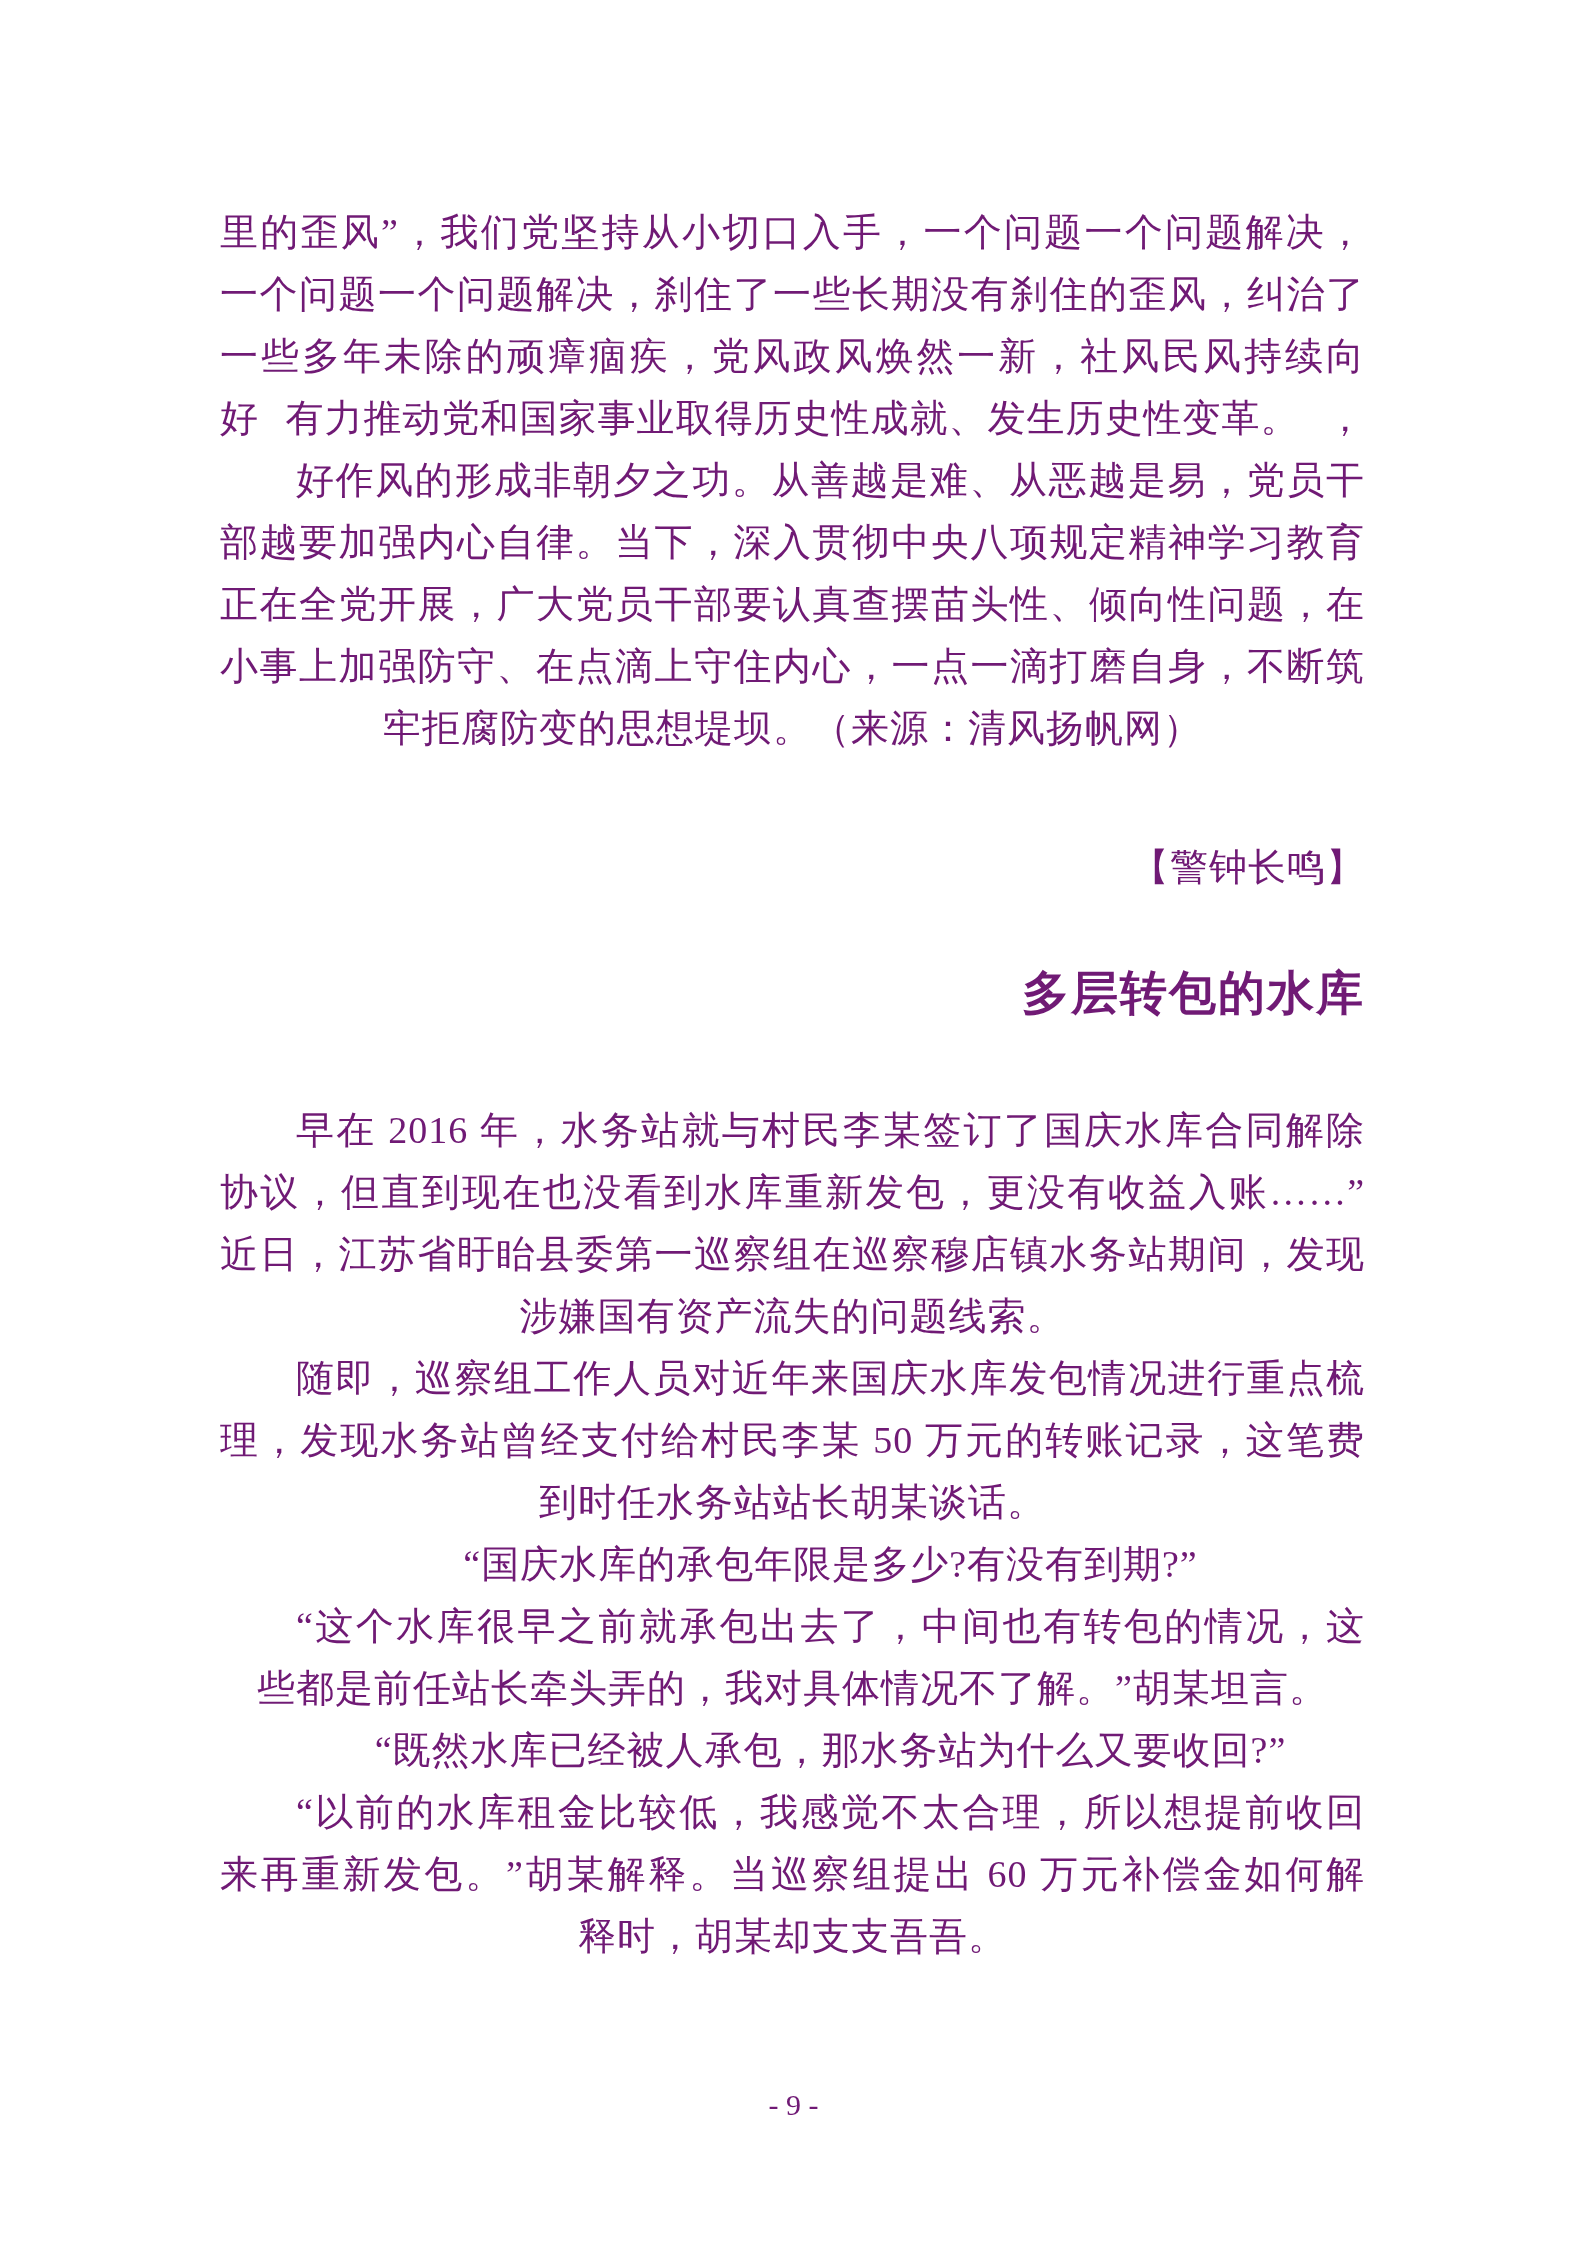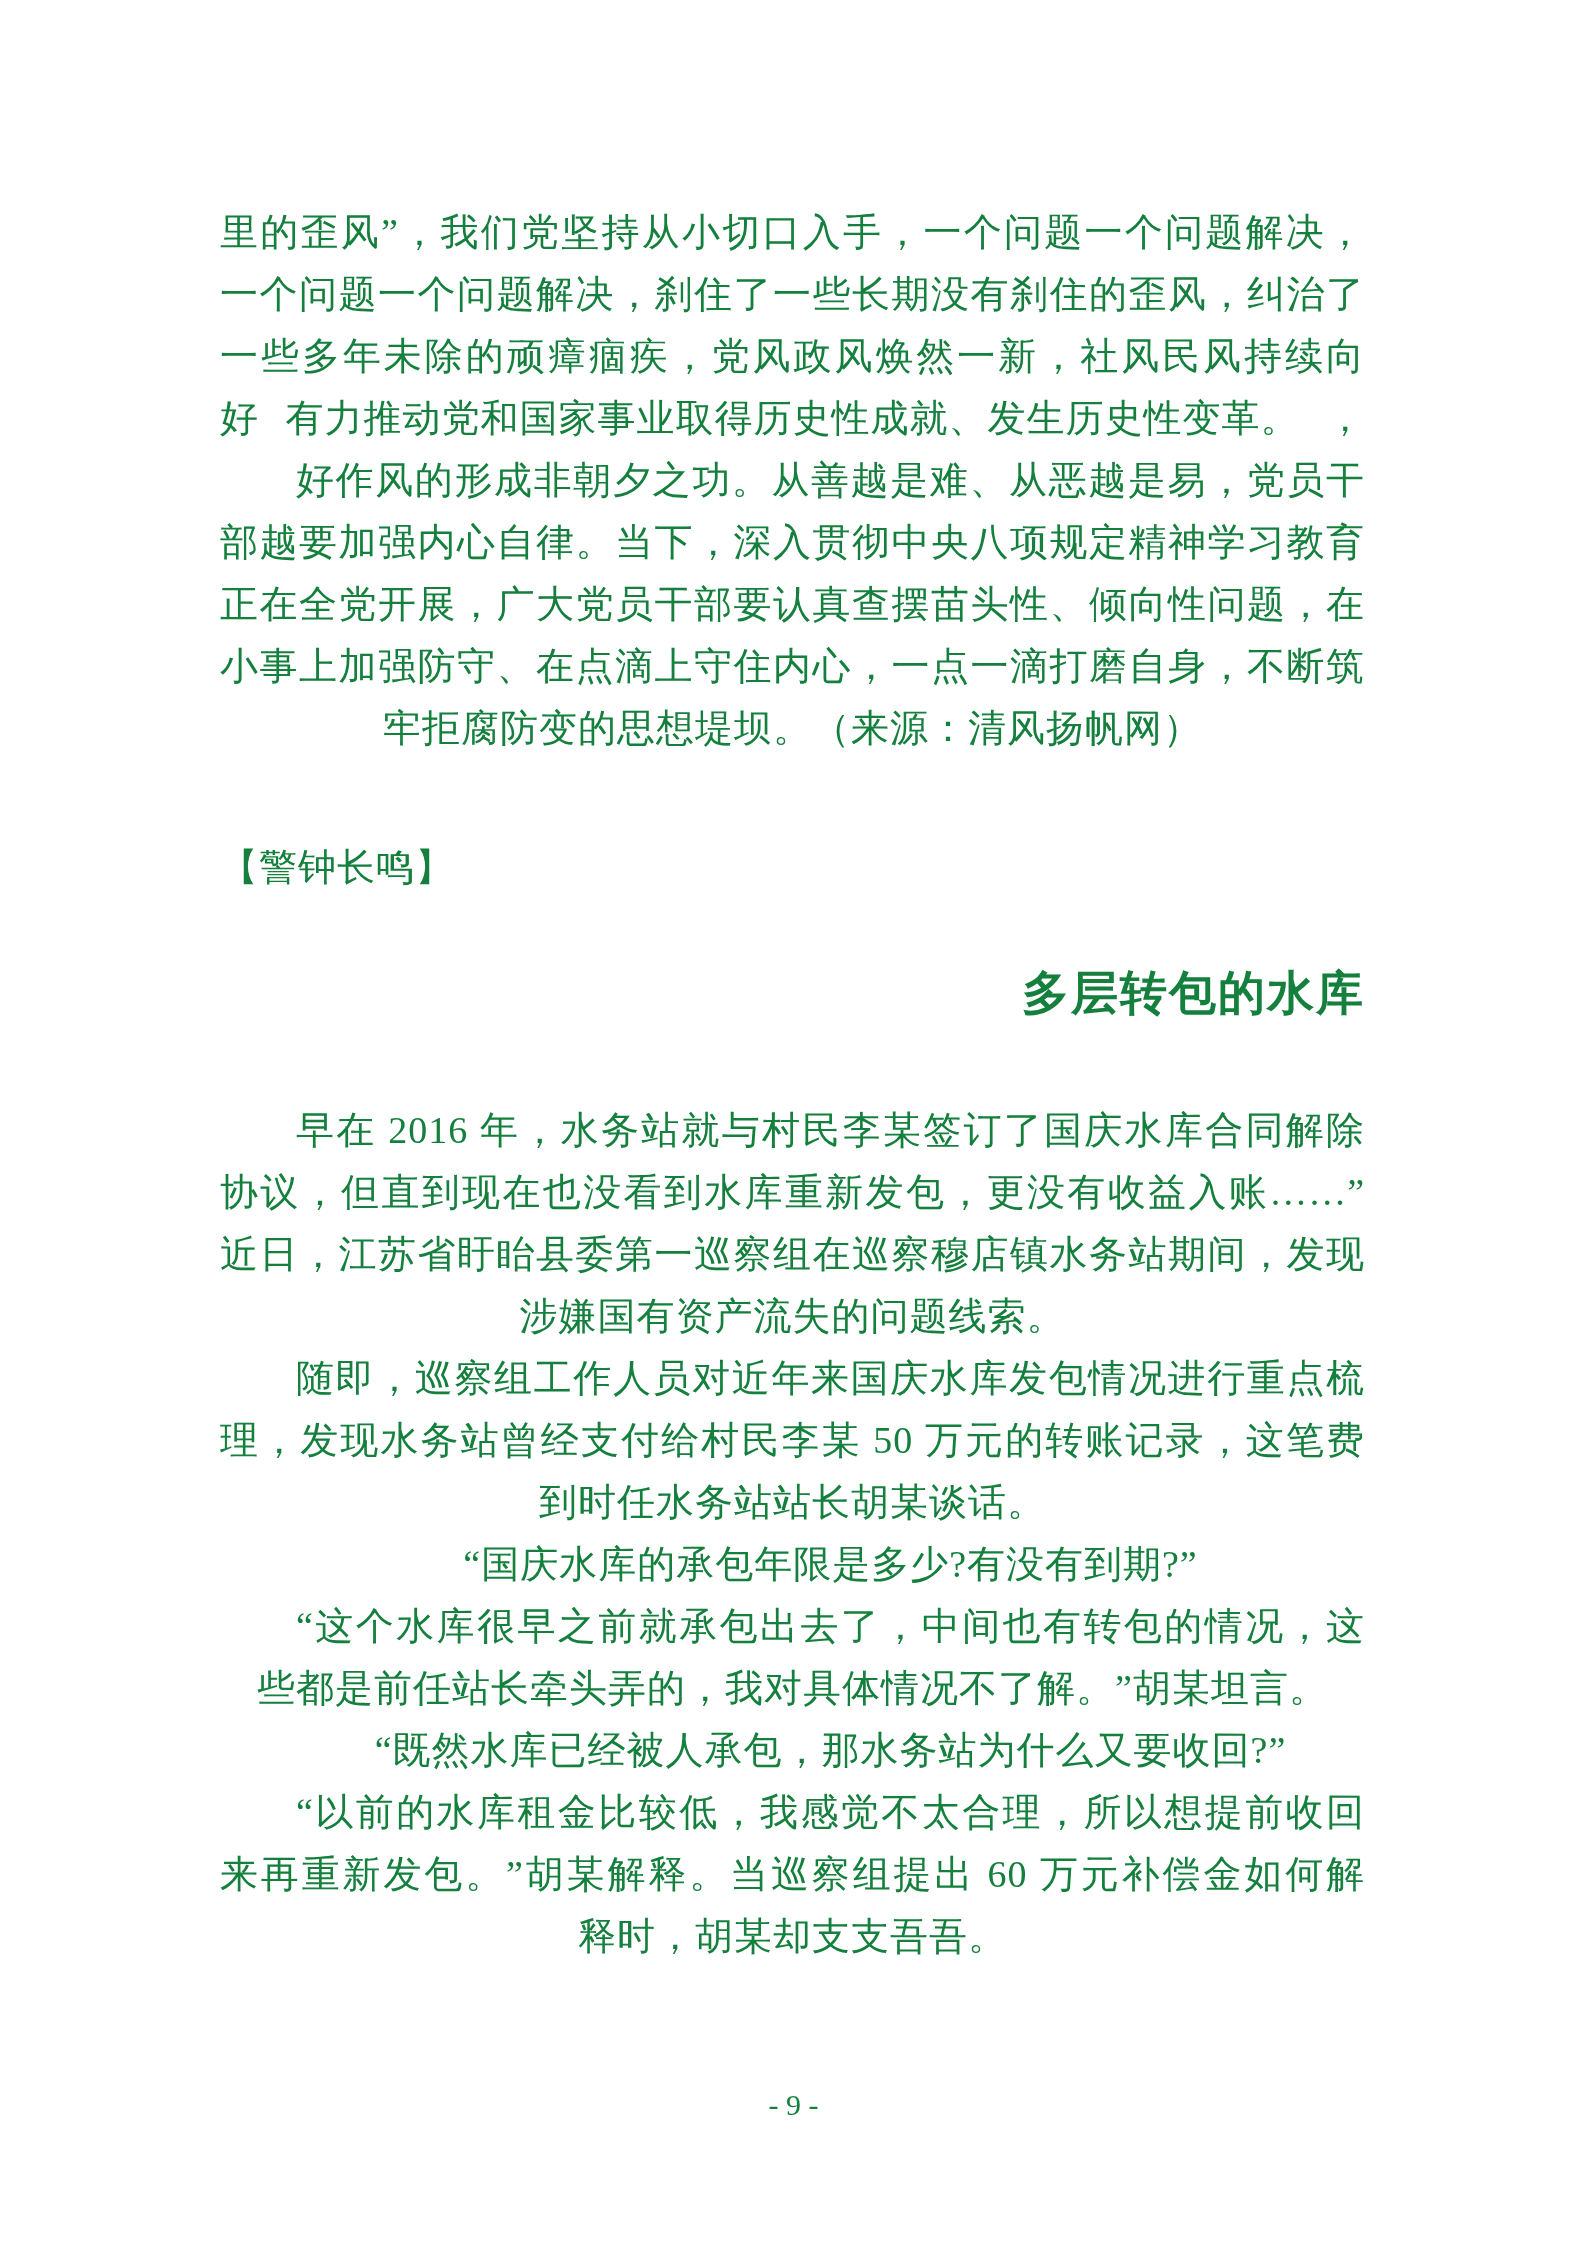--- a/index.html
+++ b/index.html
@@ -7,21 +7,21 @@
     padding: 0;
     background: #ffffff;
   }
   .page {
     position: relative;
     width: 1587px;
     height: 2245px;
     background: #ffffff;
     overflow: hidden;
     font-family: "Liberation Serif", "DejaVu Serif", serif;
-    color: #15803d;
+    color: #701a75;
   }
   .content {
     position: absolute;
     left: 220px;
     top: 201px;
     width: 1145px;
   }
   .ln {
     height: 62px;
     line-height: 62px;
@@ -38,20 +38,21 @@
   }
   .ln.in {
     text-indent: 2em;
   }
   .sec-heading {
     margin-top: 77px;
     height: 62px;
     line-height: 62px;
     font-size: 38px;
     letter-spacing: 1px;
+    text-align: right;
   }
   .story-title {
     margin-top: 60px;
     height: 70px;
     line-height: 70px;
     font-size: 47px;
     font-weight: bold;
     text-align: right;
     letter-spacing: 2px;
   }

